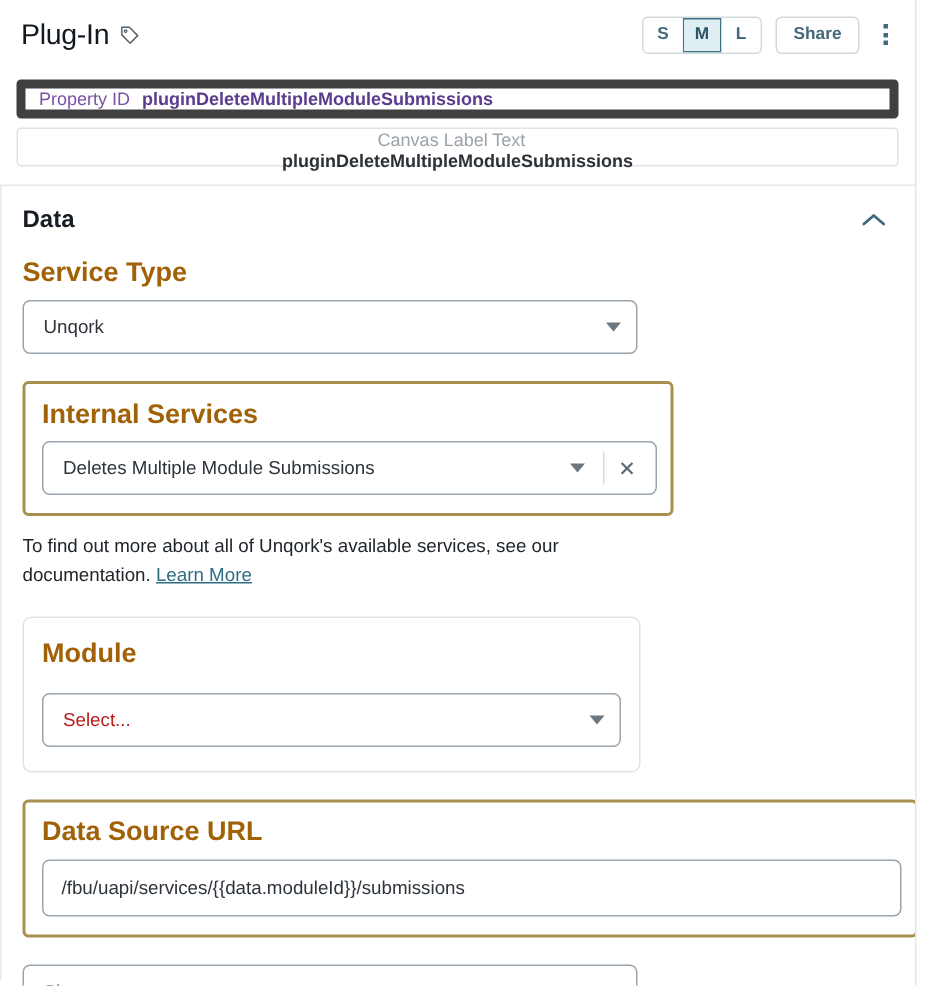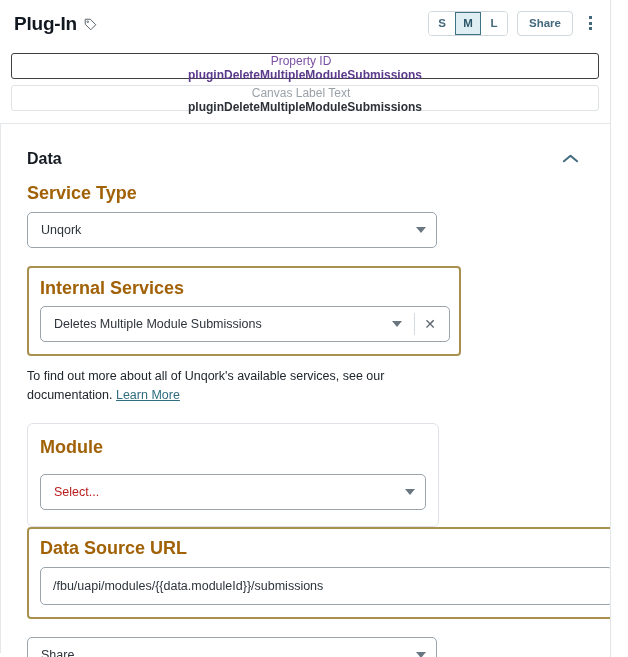--- a/index.html
+++ b/index.html
@@ -35,21 +35,21 @@
     width: 610px;
     height: 46px;
     display: flex;
     align-items: center;
     padding: 0 12px 0 14px;
     background: #ffffff;
   }
   .title-wrap { display: flex; align-items: baseline; gap: 7px; }
   .title {
     font-size: 19px;
-    font-weight: bold;
+    font-weight: normal;
     color: #12181f;
     letter-spacing: -0.2px;
     line-height: 1;
   }
   .tag-icon { display: flex; align-items: center; position: relative; top: 1px; }
   .header-spacer { flex: 1; }
 
   .hdr-right { display: flex; align-items: center; gap: 9px; }
 
   .sml-group {
@@ -108,41 +108,41 @@
     left: 11px;
     width: 588px;
     height: 26px;
     display: flex;
     align-items: center;
     background: #ffffff;
     border-radius: 3px;
     padding: 0 9px;
     font-size: 12px;
   }
-  .row-prop { top: 53px; border: 1px solid #404040; flex-direction: column; }
+  .row-prop { top: 53px; border: 6px solid #404040; }
   .row-canvas { top: 85px; border: 1px solid #dfe3e6; flex-direction: column; }
 
   .id-label { margin-right: 8px; }
   .id-label.purple { color: #7b52a3; }
   .id-label.grey { color: #9aa2a9; }
   .id-value { font-weight: bold; }
   .id-value.purple { color: #5b3b8c; }
   .id-value.dark { color: #2b3137; }
 
   
   .data-panel {
     position: absolute;
     top: 123px;
     left: 0;
     width: 610px;
     height: 530px;
     background: #ffffff;
     border-top: 1px solid #e5e8ea;
     border-left: 1px solid #e5e8ea;
-    padding: 12px;
+    padding: 0;
   }
   .panel-head {
     height: 45px;
     display: flex;
     align-items: center;
     padding: 0 19px 0 14px;
   }
   .panel-title {
     font-size: 16px;
     font-weight: bold;
@@ -235,20 +235,21 @@
     padding: 13px 12px 16px 12px;
   }
   .module-card .field-label { margin-bottom: 16px; }
   .module-card .select { width: 386px; }
 
   
   .hl-url {
     border: 2px solid #a8914f;
     border-radius: 4px;
     padding: 9px 11px 12px 11px;
+    margin-top: 18px;
     width: 597px;
   }
   .text-input {
     height: 38px;
     border: 1px solid #9aa4ad;
     border-radius: 5px;
     background: #ffffff;
     display: flex;
     align-items: center;
     padding: 0 12px;
@@ -340,21 +341,21 @@
       <div class="module-card">
         <span class="field-label">Module</span>
         <div class="select">
           <span class="val placeholder">Select...</span>
           <span class="caret"></span>
         </div>
       </div>
 
       <div class="hl-url">
         <span class="field-label">Data Source URL</span>
-        <div class="text-input">/fbu/uapi/modules/{{data.moduleId}}/submissions</div>
+        <div class="text-input">/fbu/uapi/services/{{data.moduleId}}/submissions</div>
       </div>
 
       <div class="blk-request">
         <div class="select w-narrow">
           <span class="val">Share</span>
           <span class="caret"></span>
         </div>
       </div>
 
     </div>

